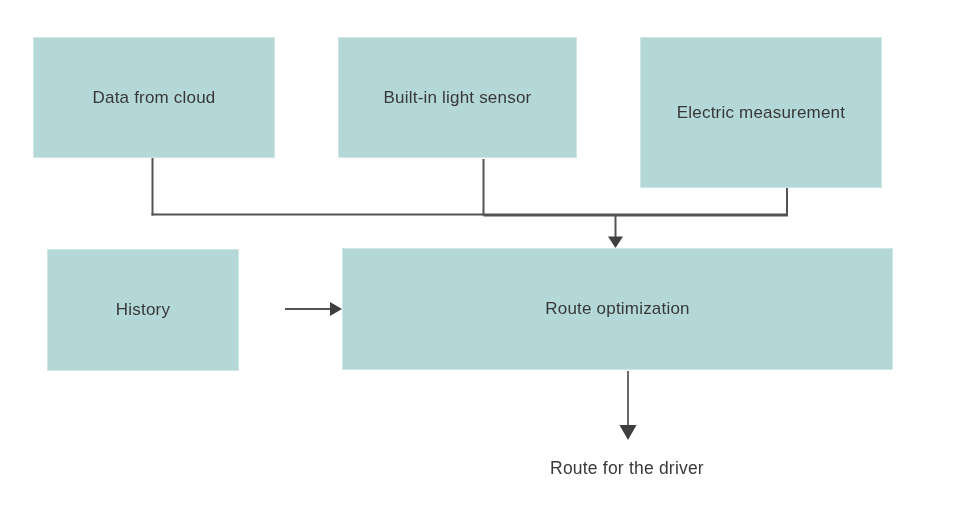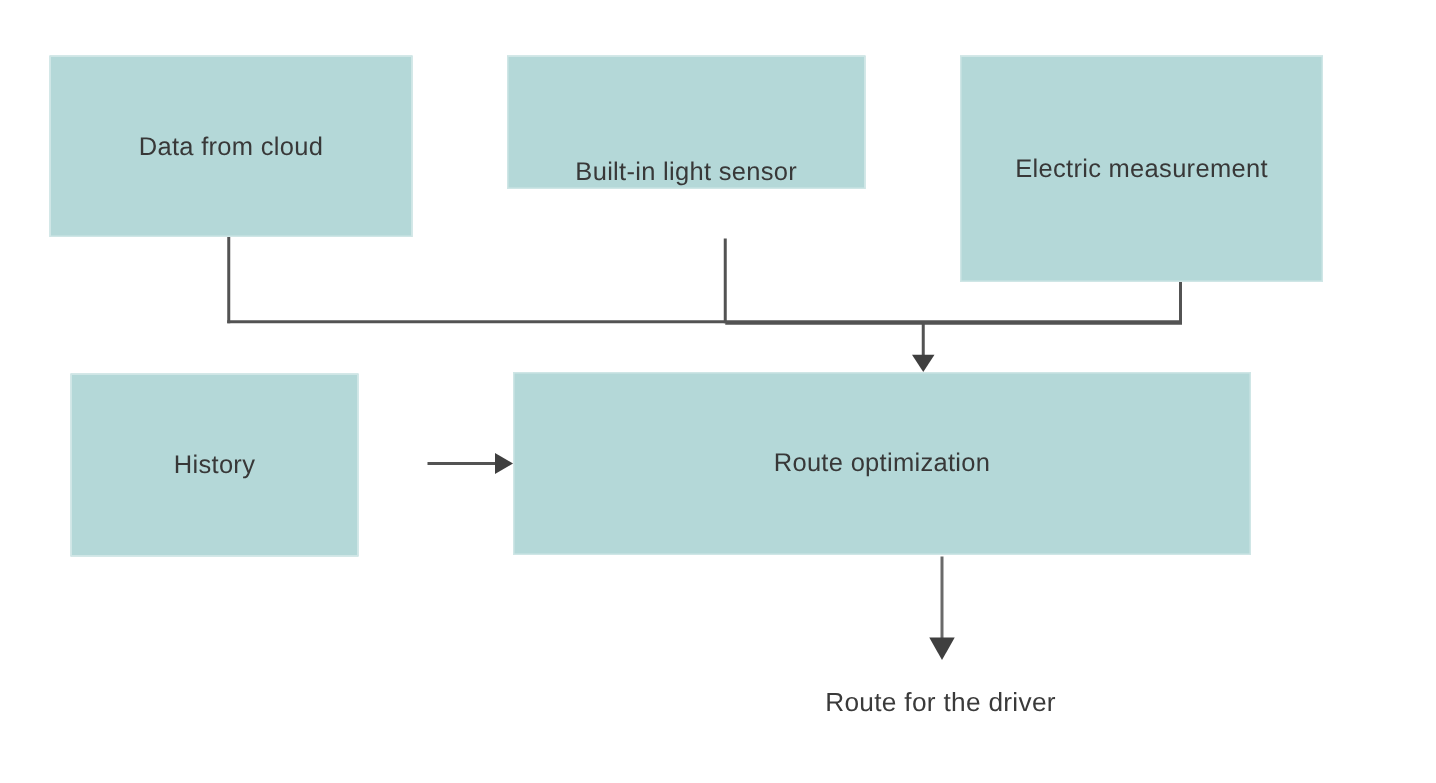--- a/index.html
+++ b/index.html
@@ -22,24 +22,24 @@
     box-sizing: border-box;
     display: flex;
     align-items: center;
     justify-content: center;
     text-align: center;
     font-size: 17px;
     color: #383838;
     letter-spacing: 0.2px;
   }
   .node-b1 { left: 33px;  top: 37px;  width: 242px; height: 121px; }
-  .node-b2 { left: 338px; top: 37px;  width: 239px; height: 89px; align-items: flex-end; }
+  .node-b2 { left: 338px; top: 37px;  width: 239px; height: 121px; }
   .node-b3 { left: 640px; top: 37px;  width: 242px; height: 151px; }
   .node-history { left: 47px;  top: 249px; width: 192px; height: 122px; }
-  .node-route   { left: 342px; top: 248px; width: 492px; height: 122px; }
+  .node-route   { left: 342px; top: 248px; width: 551px; height: 122px; }
   .connector-layer {
     position: absolute;
     left: 0; top: 0;
     width: 957px;
     height: 522px;
     pointer-events: none;
   }
   .output-label {
     position: absolute;
     left: 627px;

